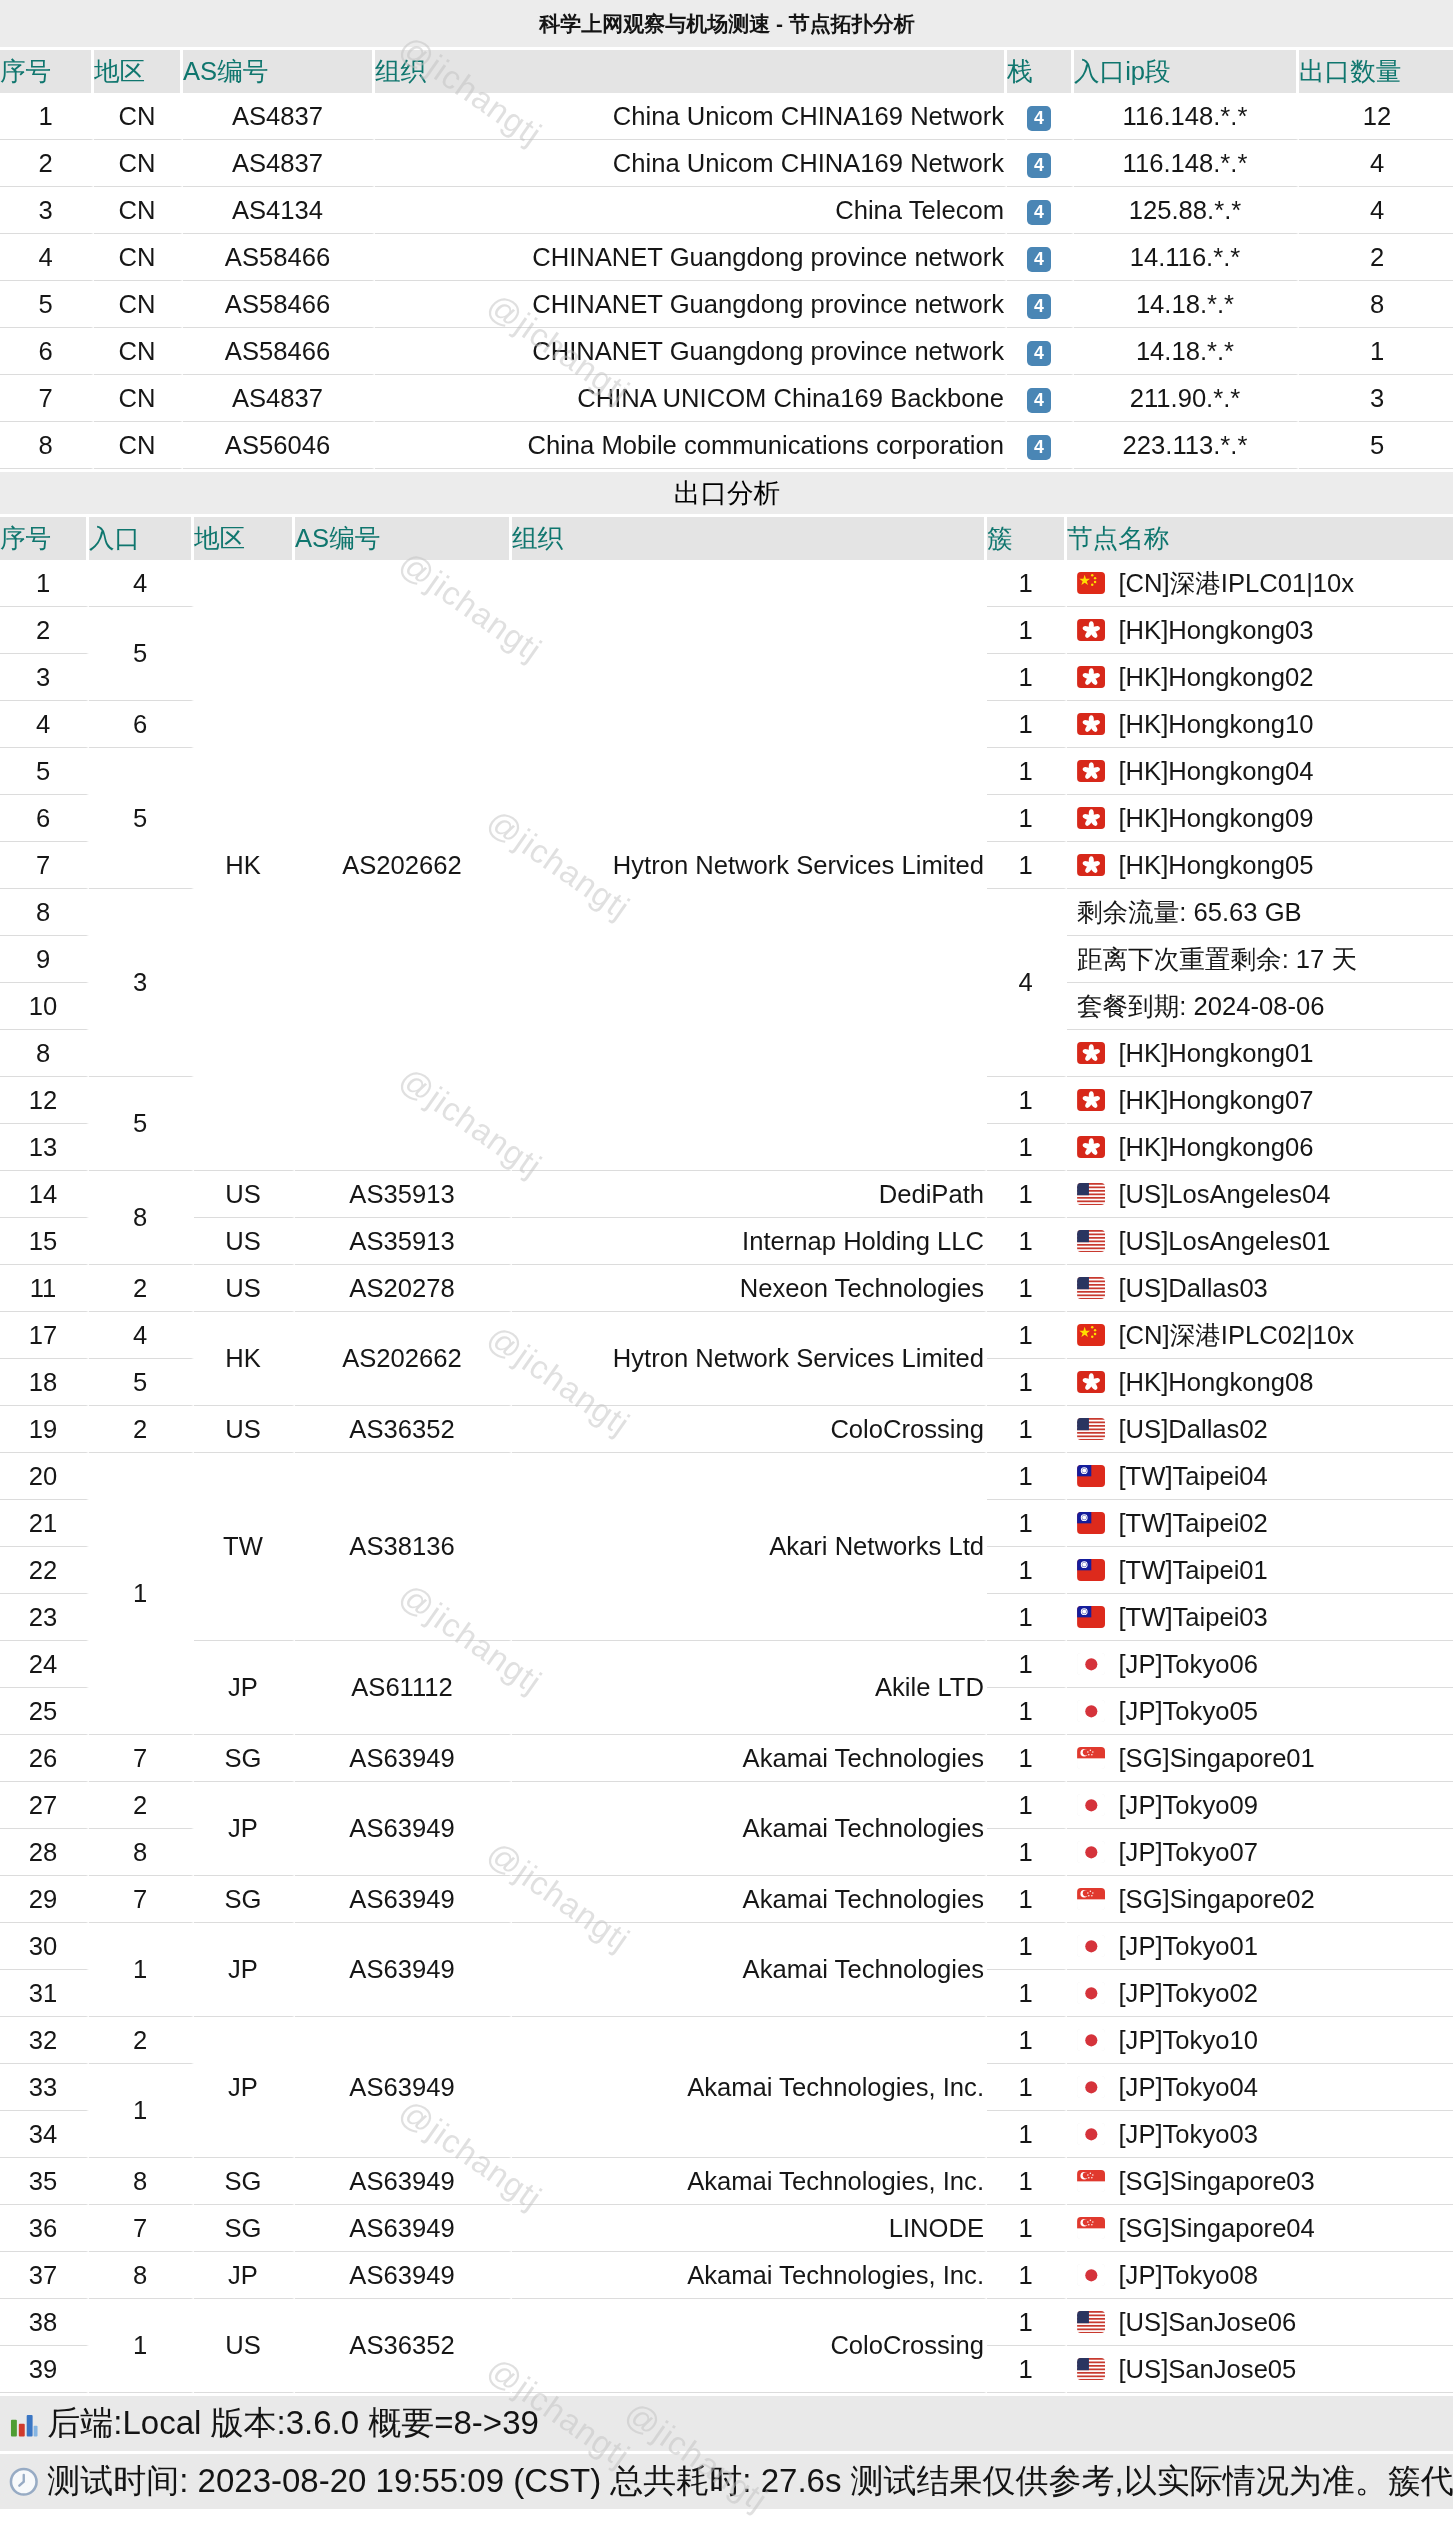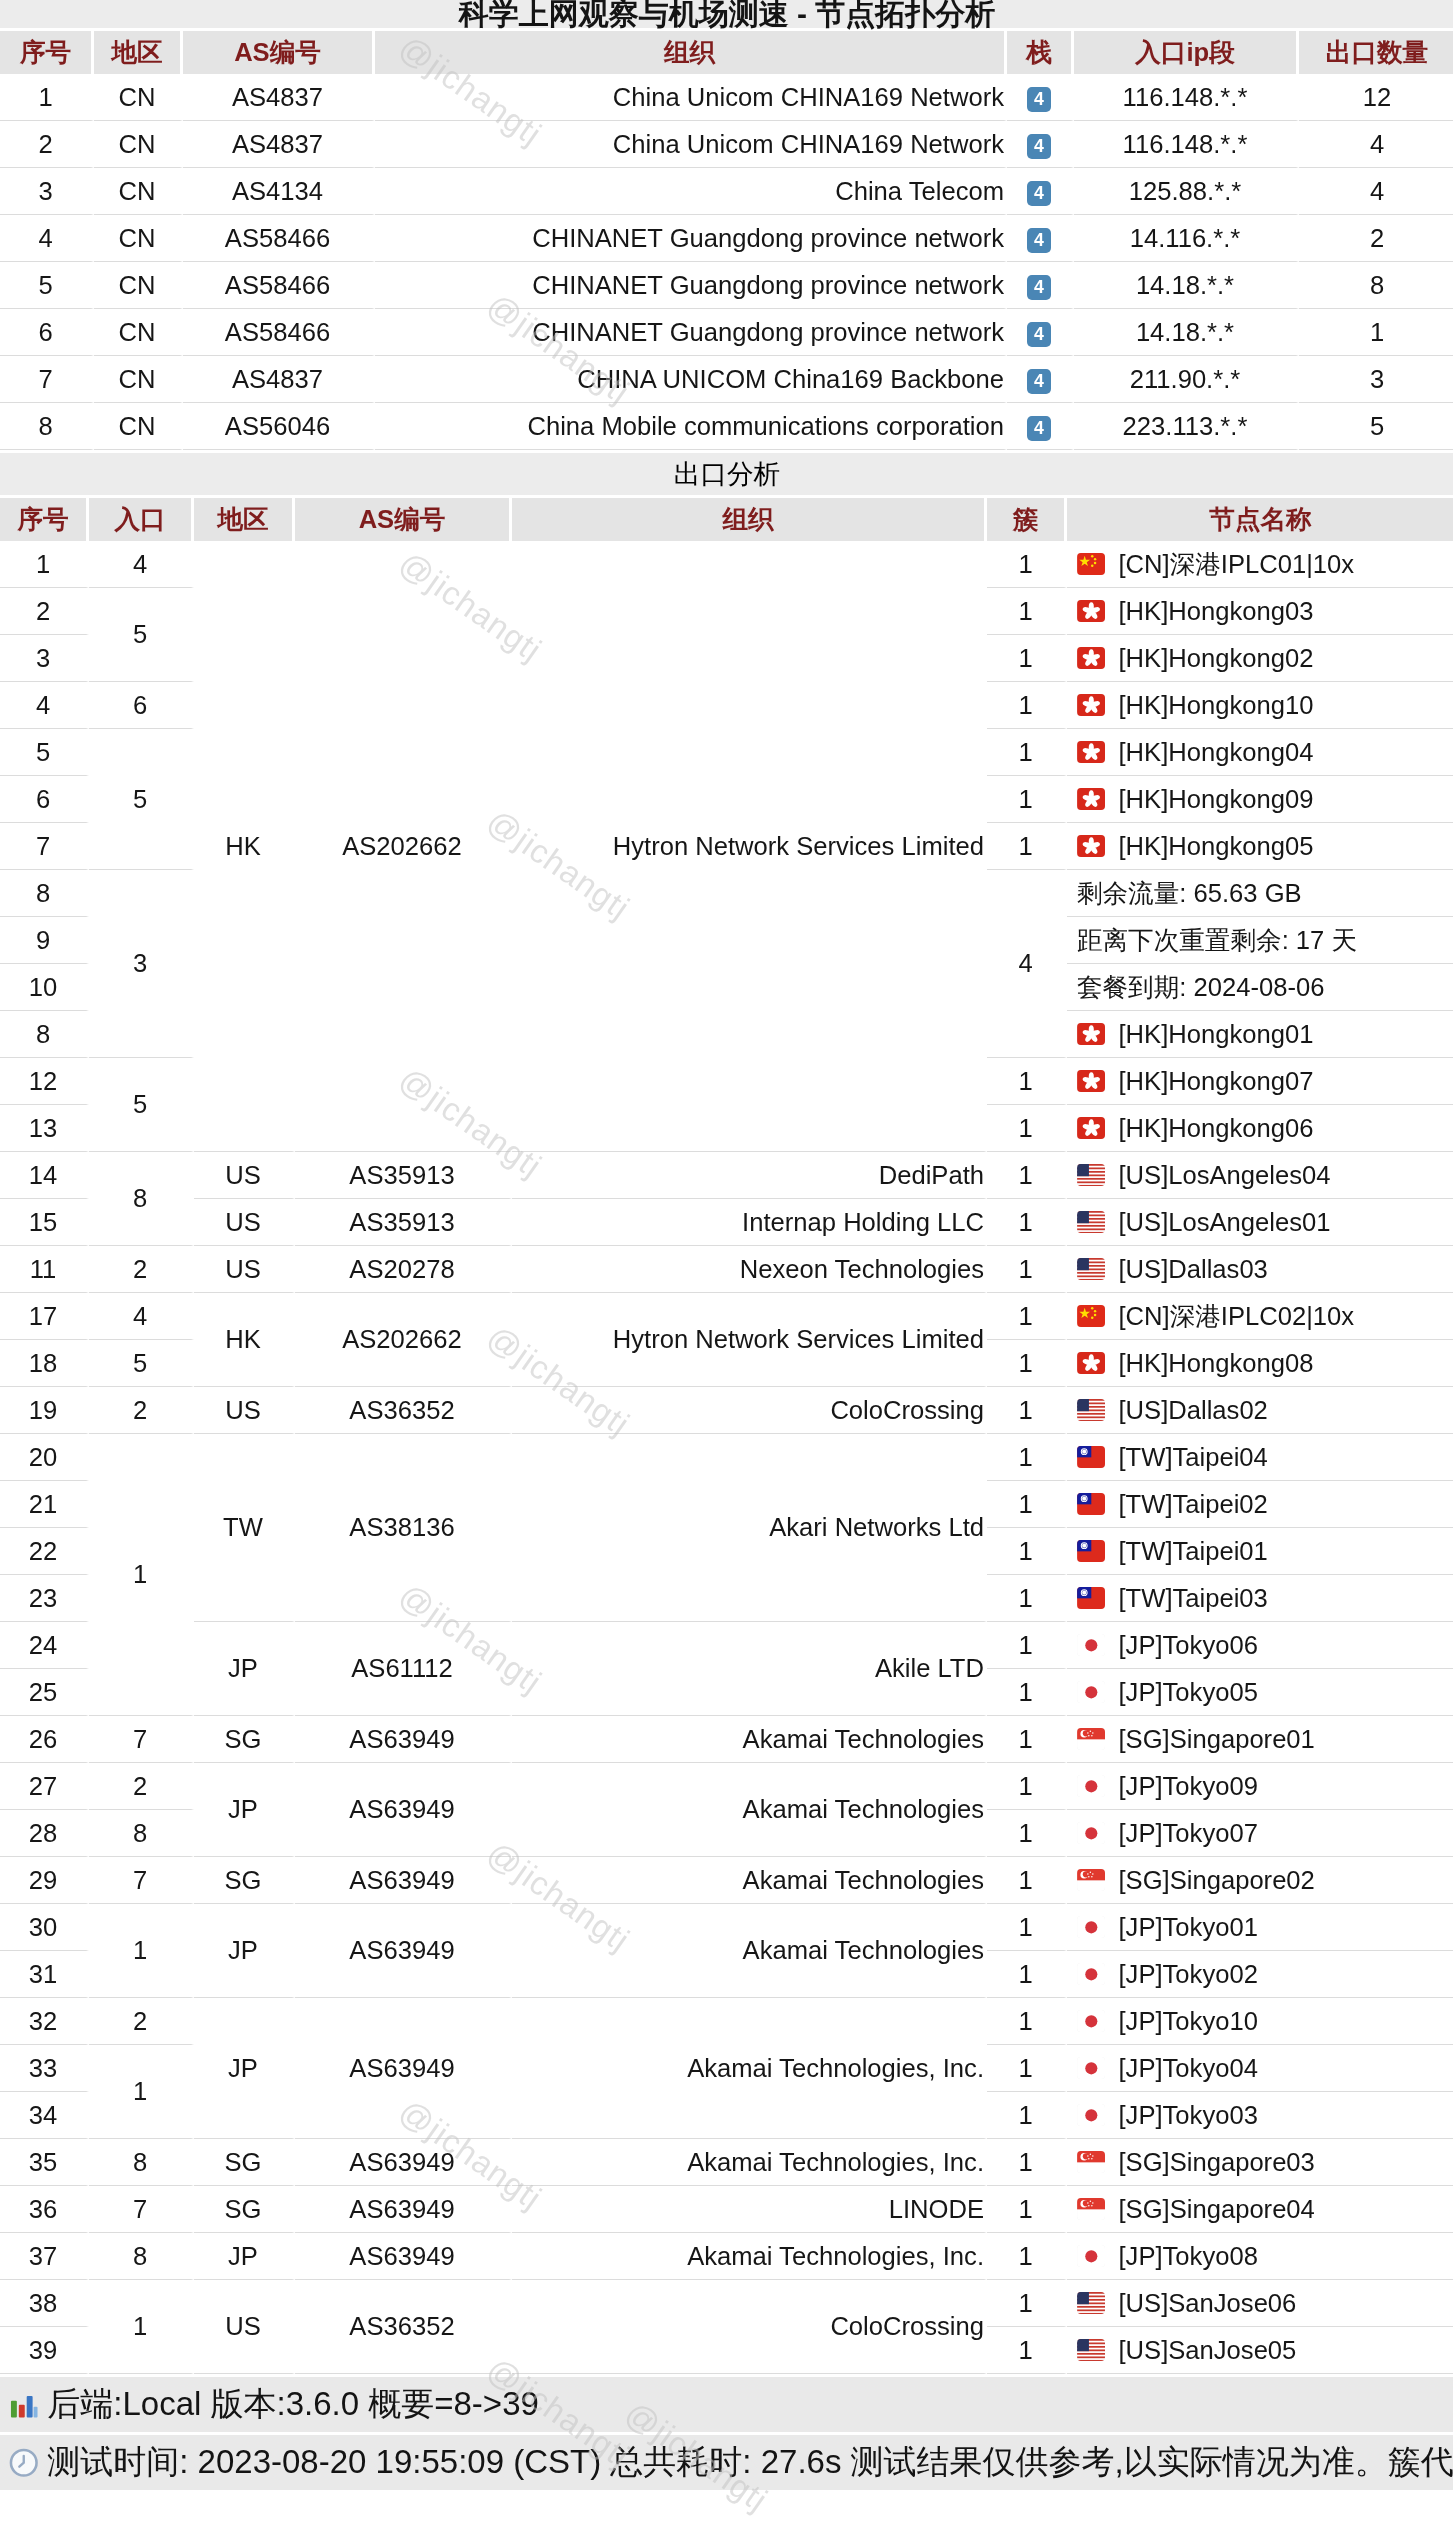--- a/index.html
+++ b/index.html
@@ -5,35 +5,35 @@
   * { box-sizing: border-box; margin: 0; padding: 0; }
   html,body { background:#fff; }
   body{
     width:1454px; height:2522px; overflow:hidden;
     font-family:"Liberation Sans","DejaVu Sans",sans-serif;
     color:#161616;
   }
   .page{ position:relative; width:1454px; height:2522px; background:#fff; overflow:hidden; }
 
   .title-bar{
-    height:28px; background:var(--band-bg,#ececec);
+    height:47px; background:var(--band-bg,#ececec);
     display:flex; align-items:center; justify-content:center;
-    font-size:30px; font-weight:bold; color:#141414;
+    font-size:21px; font-weight:bold; color:#141414;
   }
   .section-bar{
     height:45px; border-top:3px solid #fff; background:var(--band-bg,#ececec);
     display:flex; align-items:center; justify-content:center;
     font-size:26.6px; font-weight:normal; color:#000000;
   }
 
   table.tbl{ width:1454px; table-layout:fixed; border-collapse:separate; border-spacing:0; }
   .tbl th{
     height:46px; background:var(--head-bg,#e4e4e4);
     border-top:3px solid #fff; border-right:3px solid #fff;
-    font-size:25.6px; font-weight:bold; text-align:center; vertical-align:middle; color:#7f1d1d;
+    font-size:25.6px; font-weight:normal; text-align:left; vertical-align:middle; color:#0f766e;
     overflow:hidden;
   }
   .tbl th:last-child{ border-right:none; }
   .tbl tbody tr{ height:47px; }
   .tbl td{
     border-bottom:1px solid var(--line,#dcdcdc);
     border-right:3px solid #fff;
     font-size:25.6px; text-align:center; vertical-align:middle;
     overflow:hidden; white-space:nowrap;
   }

